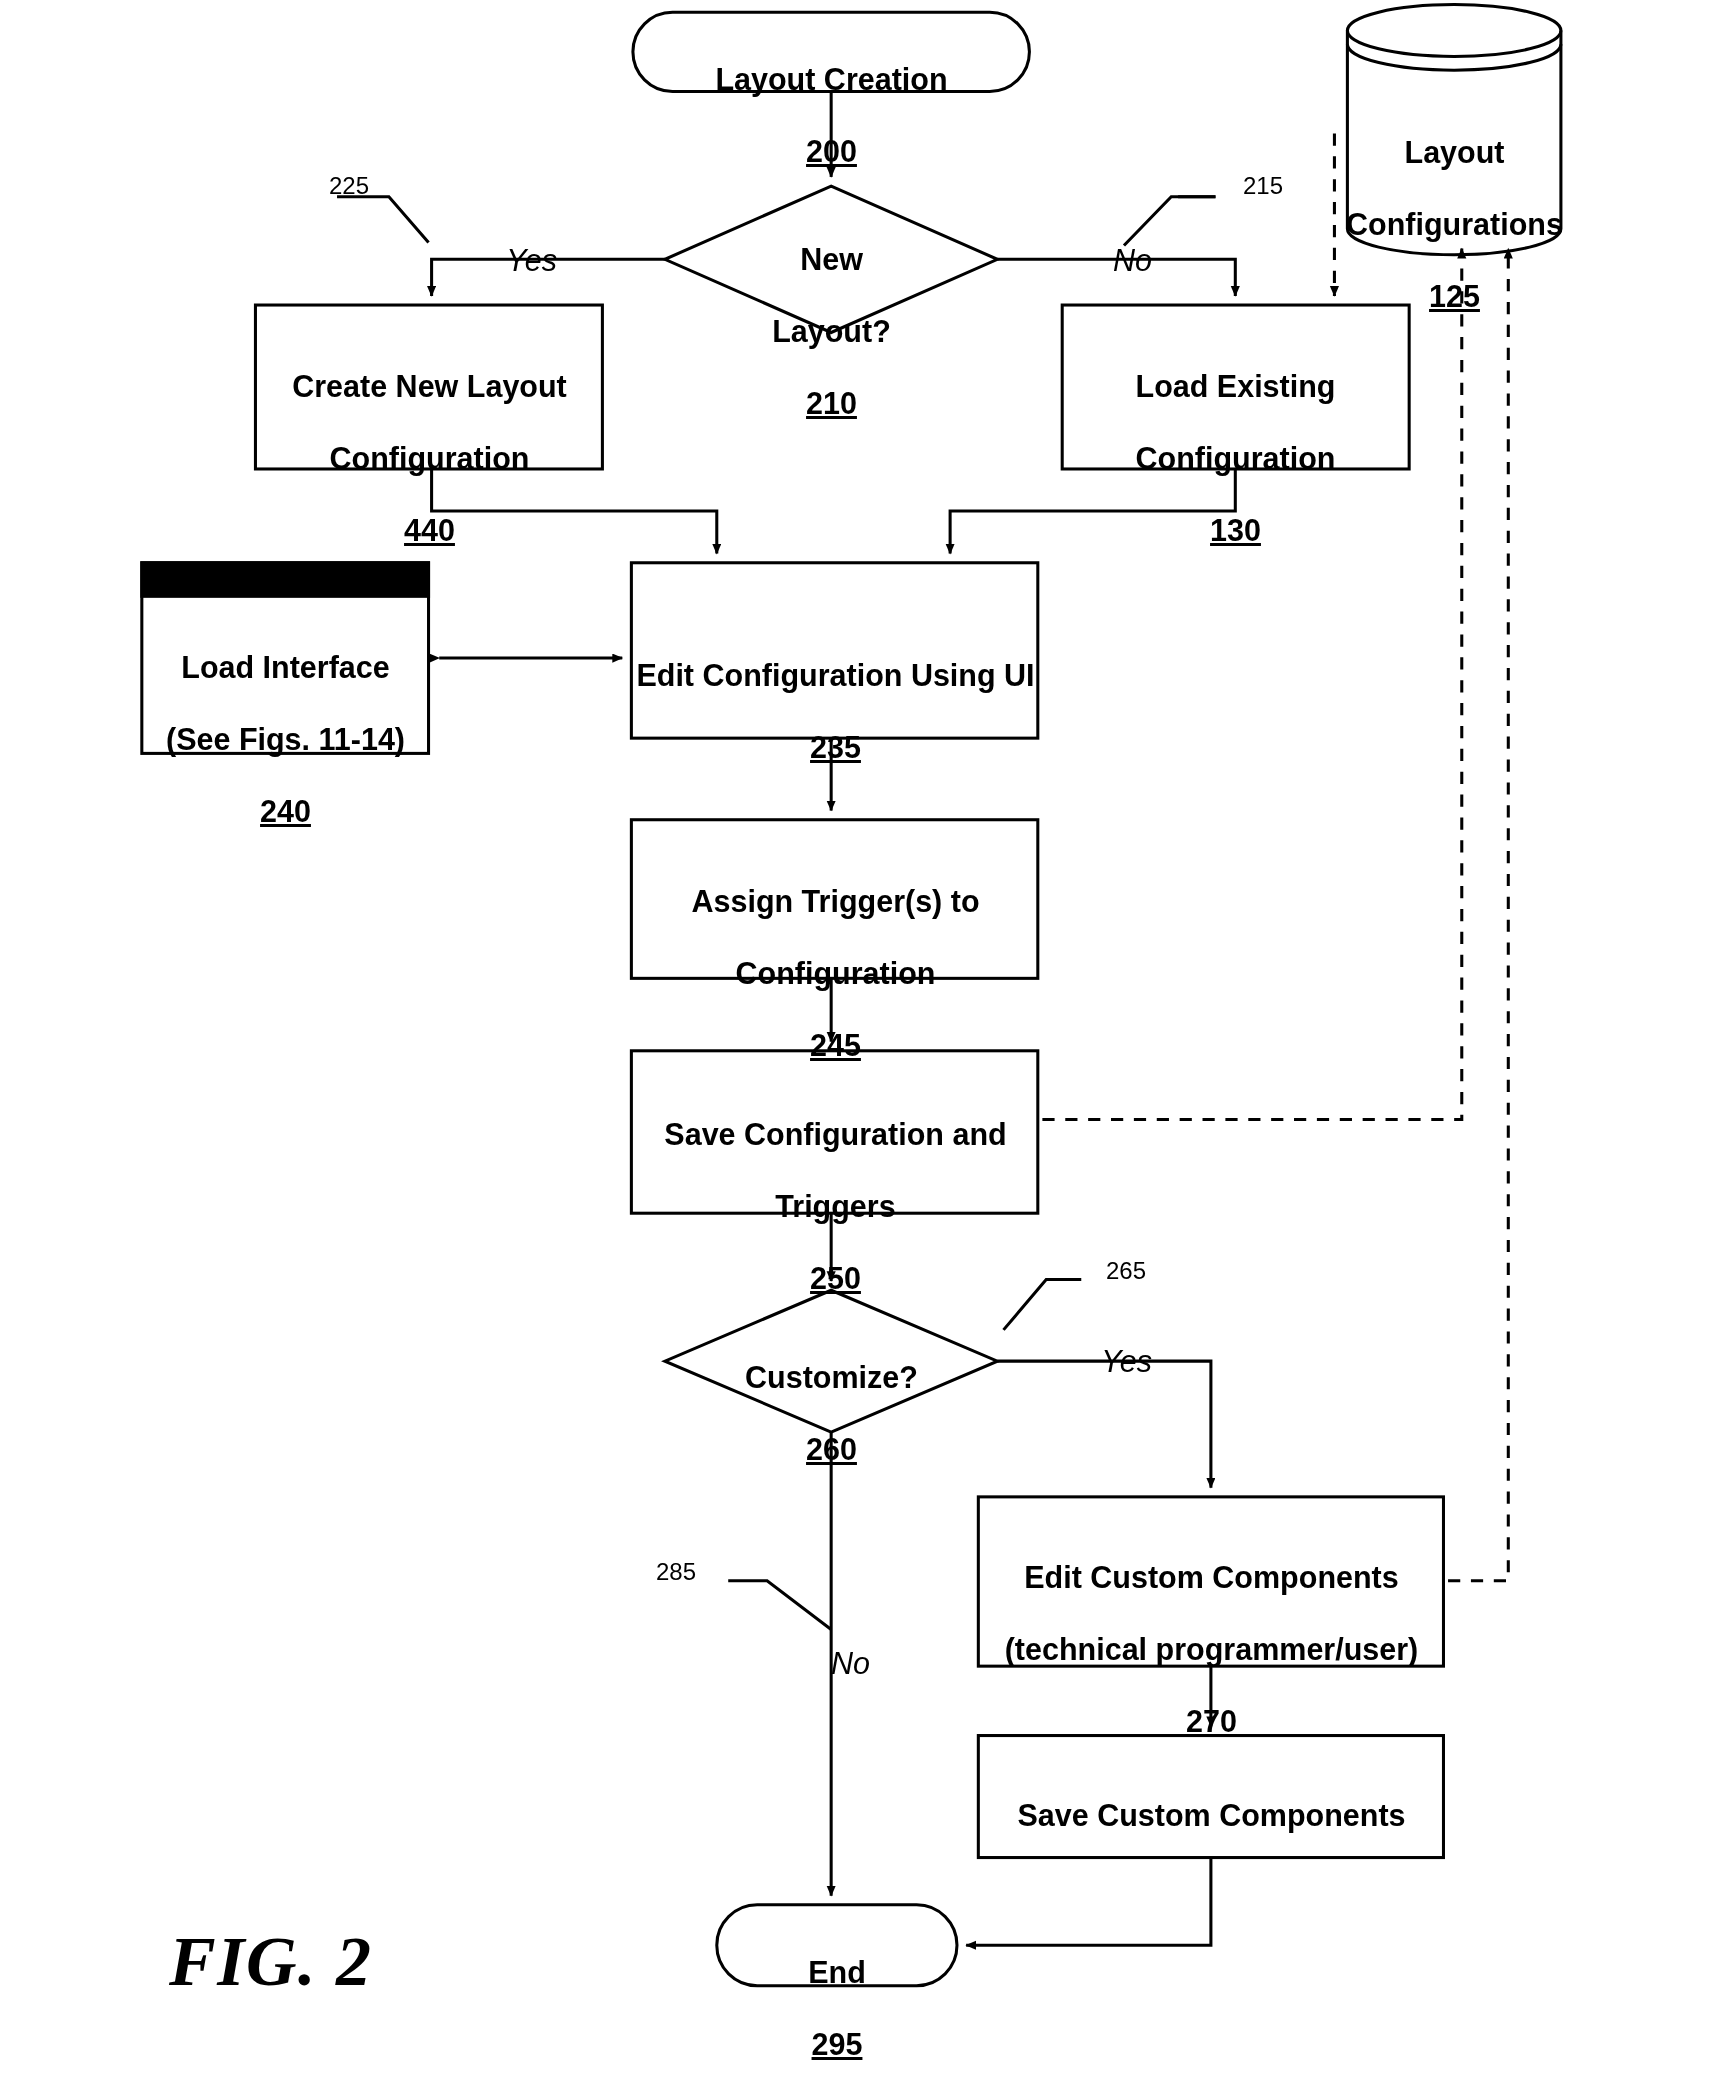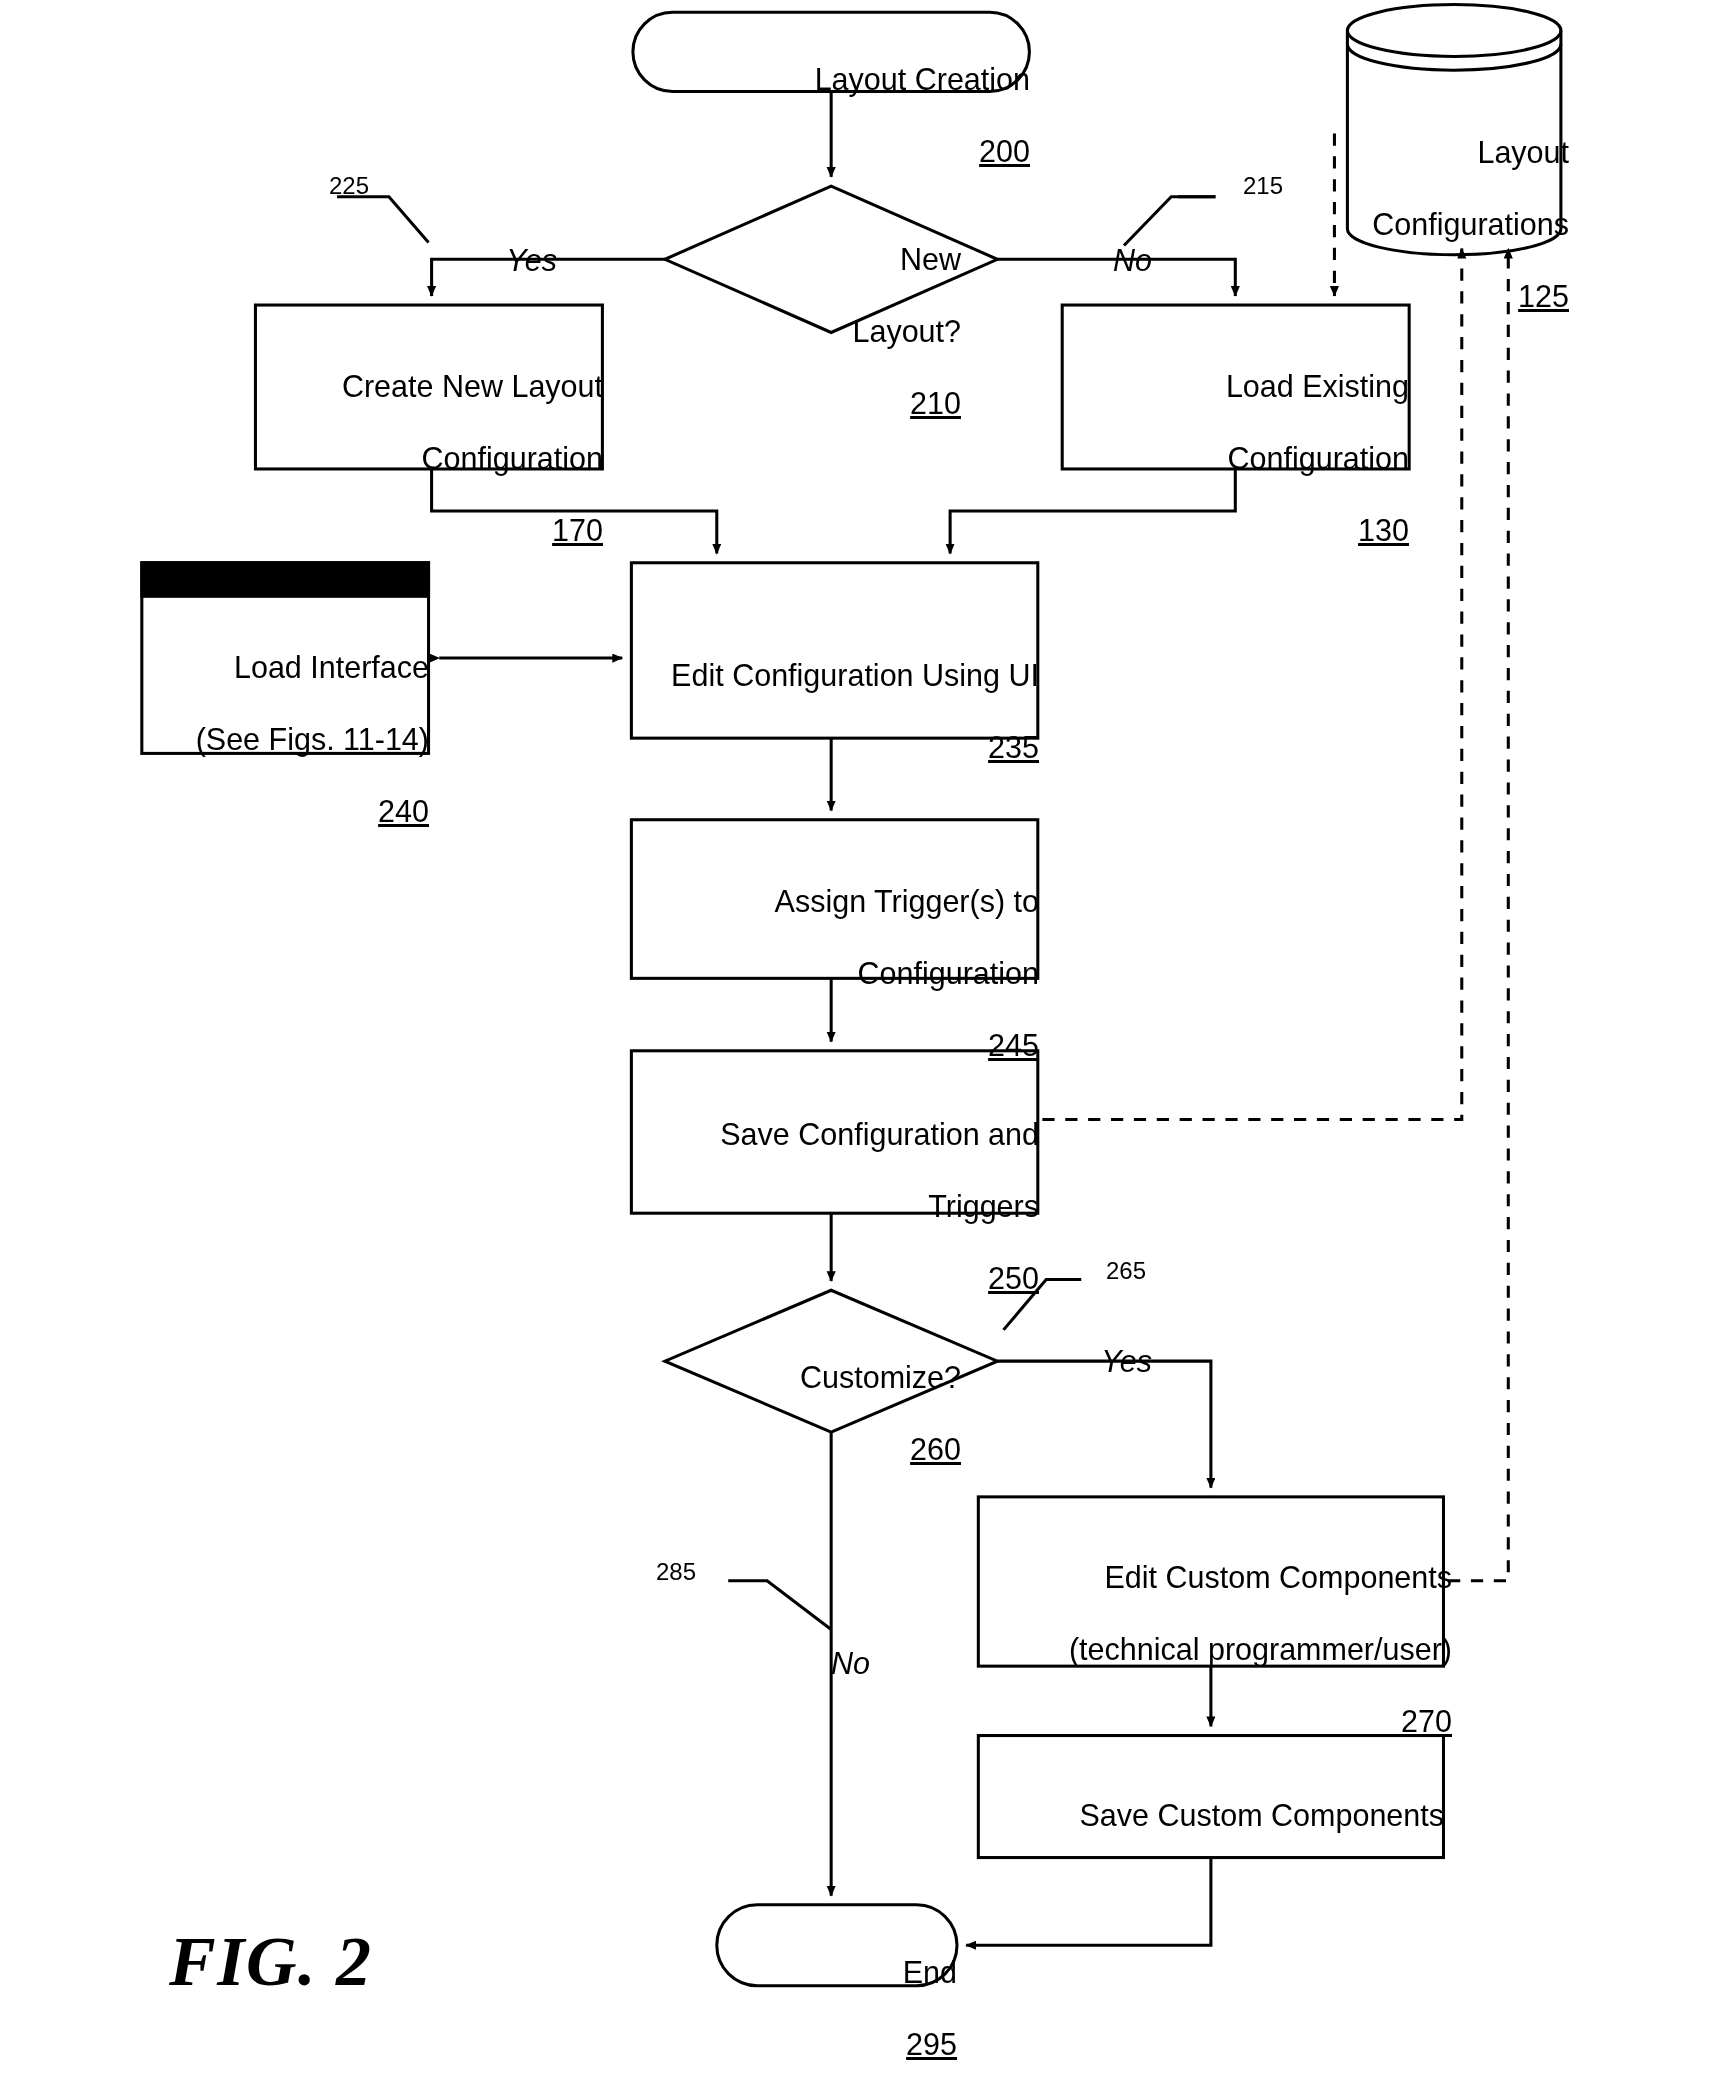--- a/index.html
+++ b/index.html
@@ -17,26 +17,27 @@
   }
   #svg-layer {
     position: absolute;
     left: 0;
     top: 0;
     width: 1734px;
     height: 2097px;
   }
   .node-text {
     position: absolute;
-    text-align: right;
+    text-align: center;
     color: #000000;
     font-family: "Liberation Sans", sans-serif;
     line-height: 1.18;
     white-space: pre-line;
     pointer-events: none;
+    font-weight: bold;
   }
   .ref-num {
     text-decoration: underline;
     text-underline-offset: 2.3px;
   }
   .edge-label {
     position: absolute;
     color: #000000;
     font-family: "Liberation Sans", sans-serif;
     font-size: 30.5px;
@@ -156,21 +157,21 @@
 
   <div class="node-text box-body" style="left:702px; top:206px; width:259px;">
     <div>New</div>
     <div>Layout?</div>
     <div class="ref-num">210</div>
   </div>
 
   <div class="node-text box-body" style="left:256px; top:333px; width:347px;">
     <div>Create New Layout</div>
     <div>Configuration</div>
-    <div class="ref-num">170</div>
+    <div class="ref-num">440</div>
   </div>
 
   <div class="node-text box-body" style="left:1062px; top:333px; width:347px;">
     <div>Load Existing</div>
     <div>Configuration</div>
     <div class="ref-num">130</div>
   </div>
 
   <div class="node-text box-body" style="left:1340px; top:99px; width:229px;">
     <div>Layout</div>

